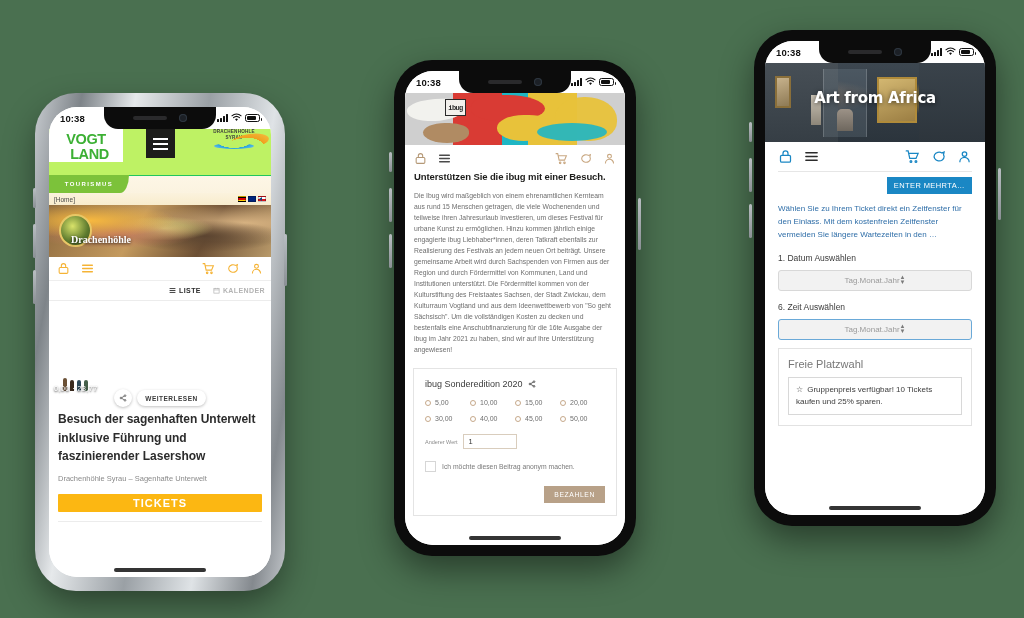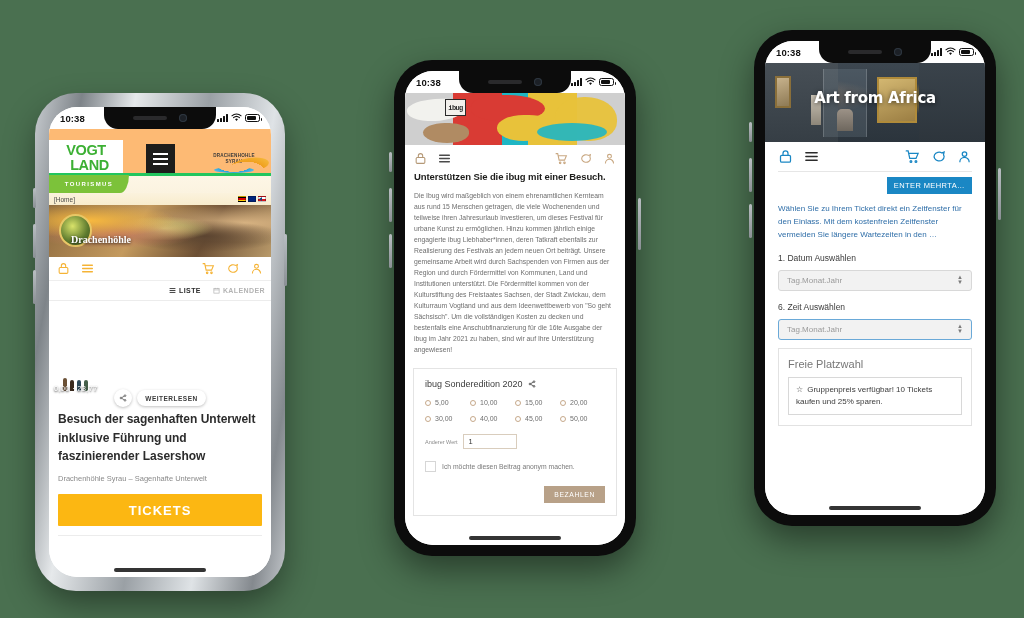--- a/index.html
+++ b/index.html
@@ -61,21 +61,21 @@
   .bars i:nth-child(3){height:6px} .bars i:nth-child(4){height:8px}
   .batt { width: 15px; height: 8px; border: 1px solid #111; border-radius: 2.5px; position: relative; padding: 1px; }
   .batt::after { content:""; position:absolute; right:-3px; top:2.5px; width:1.5px; height:3px; background:#111; border-radius:0 1px 1px 0; }
   .batt span { display:block; height:100%; width:78%; background:#111; border-radius:1px; }
 
   .homebar { position:absolute; bottom:5px; left:50%; transform:translateX(-50%); width:92px; height:4px; background:#111; border-radius:3px; z-index:38; opacity:.85;}
 
   .content { position:absolute; top:22px; left:0; right:0; bottom:0; overflow:hidden; background:#fff; }
 
   
-  .v-header { display:flex; align-items:flex-end; height:47px; background:#fdba74; border-bottom:3px solid #22c55e; }
+  .v-header { display:flex; align-items:flex-start; height:47px; background:#bef264; border-bottom:1px solid #22c55e; }
   .v-logo { width:74px; flex:none; background:#fff; display:flex; flex-direction:column; align-items:center; justify-content:center; padding-top:3px; }
   .v-logo .l1 { font-size:14.5px; font-weight:bold; color:#3cb034; line-height:1.02; letter-spacing:-.4px; }
   .v-logo .l2 { font-size:14.5px; font-weight:bold; color:#3cb034; line-height:1.02; letter-spacing:-.4px;padding-left:7px; }
   .v-burger { flex:1; display:flex; align-items:center; justify-content:center; }
   .v-burger .bx { width:29px; height:29px; background:#1d1d1b; display:flex; flex-direction:column; align-items:center; justify-content:center; gap:3px; }
   .v-burger .bx i { width:15px; height:2px; background:#fff; display:block; }
   .v-partner { width:74px; flex:none; display:flex; flex-direction:column; align-items:center; justify-content:center; position:relative; overflow:hidden; }
   .v-partner .pt { font-size:4.6px; font-weight:bold; color:#3b3b3b; letter-spacing:.2px; line-height:1.3; text-align:center; }
   .v-partner .swoosh { position:absolute; right:2px; top:5px; width:38px; height:14px; background:radial-gradient(ellipse at 30% 120%, transparent 58%, #f0a01e 59%, #f6c348 100%); transform:rotate(-8deg); border-radius:50%; }
   .v-partner .wave { width:40px; height:6px; margin-top:2px; background:radial-gradient(ellipse at 50% -40%, transparent 60%, #29a3dc 62%, #7cc9ec 100%); border-radius:50%; }
@@ -133,22 +133,22 @@
 
   .v-overlapped { position:relative; height:0; }
   .v-pills { position:absolute; top:-9px; left:0; right:0; display:flex; align-items:center; justify-content:center; gap:5px; z-index:5; }
   .v-share { width:18px; height:18px; border-radius:50%; background:#fff; box-shadow:0 1px 3px rgba(0,0,0,.25); display:flex; align-items:center; justify-content:center; }
   .v-read { height:16px; padding:0 8px; border-radius:9px; background:#fff; box-shadow:0 1px 3px rgba(0,0,0,.25);
      display:flex; align-items:center; font-size:6.5px; font-weight:bold; letter-spacing:.5px; color:#3a3a3a; }
 
   .v-body { padding:12px 9px 8px; }
   .v-title { font-size:12px; font-weight:bold; color:#2c2c2c; line-height:1.55; }
   .v-sub { margin-top:7px; font-size:7.5px; color:#8a8a8a; line-height:1.5; }
-  .v-tickets { margin-top:10px; height:32px; background:#fcb712; border-radius:1px;
-     display:flex; align-items:center; justify-content:center; font-size:13px; font-weight:bold; color:#fff; letter-spacing:1px; }
+  .v-tickets { margin-top:10px; height:18px; background:#fcb712; border-radius:1px;
+     display:flex; align-items:center; justify-content:center; font-size:11px; font-weight:bold; color:#fff; letter-spacing:1px; }
   .v-rule { margin-top:9px; border-top:1px solid #ececec; }
 
   
   .i-hero { height:52px; position:relative; overflow:hidden;
     background:
       linear-gradient(90deg,#cfcfcf 0 22%, #d93b34 22% 44%, #1fb6c4 44% 56%, #e8c23a 56% 78%, #cfcfcf 78% 100%);
   }
   .i-hero .splash1 { position:absolute; left:2px; top:6px; width:58px; height:22px; background:#f2f2ee; border-radius:40% 50% 45% 55%; transform:rotate(-6deg); }
   .i-hero .splash2 { position:absolute; left:66px; top:2px; width:74px; height:26px; background:#d93b34; border-radius:45% 55% 50% 45%; }
   .i-hero .splash3 { position:absolute; left:92px; top:22px; width:56px; height:26px; background:#e8c23a; border-radius:50% 45% 55% 50%; }
@@ -195,21 +195,21 @@
   .a-hero .title { position:absolute; left:0; right:0; top:26px; text-align:center; font-size:15px; font-weight:bold; color:#fff; letter-spacing:-.3px; text-shadow:0 1px 5px rgba(0,0,0,.6); font-family:"DejaVu Sans", sans-serif; }
 
   .a-toolbar { height:29px; display:flex; align-items:center; justify-content:space-between; padding:0 13px; background:#fff; }
   .a-ico { width:15px; height:15px; }
   .a-divider { margin:0 13px; border-top:1px solid #e6e6e6; }
   .a-btn-row { display:flex; justify-content:flex-end; padding:5px 13px 0; }
   .a-btn { background:#1a87c4; color:#fff; font-size:7.5px; letter-spacing:.4px; padding:4px 7px; }
   .a-intro { padding:9px 13px 0; font-size:8px; line-height:1.62; color:#2f6ea8; }
   .a-step { padding:11px 13px 0; font-size:8.5px; color:#3b3b3b; }
   .a-select { margin:7px 13px 0; height:21px; border:1px solid #d8d8d8; border-radius:3px; background:#f2f2f2;
-      display:flex; align-items:center; justify-content:space-between; padding:7px 8px; font-size:8px; color:#9a9a9a; }
+      display:flex; align-items:center; justify-content:center; padding:7px 8px; font-size:8px; color:#9a9a9a; }
   .a-select.active { border:1.5px solid #6aa9d8; }
   .a-spin { display:flex; flex-direction:column; align-items:center; gap:2px; color:#7a7a7a; font-size:6px; line-height:.6; }
   .a-ticketbox { margin:8px 13px 0; border:1px solid #e2e2e2; padding:9px 9px 10px; }
   .a-ticket-title { font-size:11px; color:#777; }
   .a-group { margin-top:7px; border:1px solid #d8d8d8; padding:6px 7px; font-size:8px; color:#3b3b3b; line-height:1.5; }
   .a-group .star { margin-right:4px; }
 </style>
 </head>
 <body style="background: rgb(74, 112, 80);">
 

